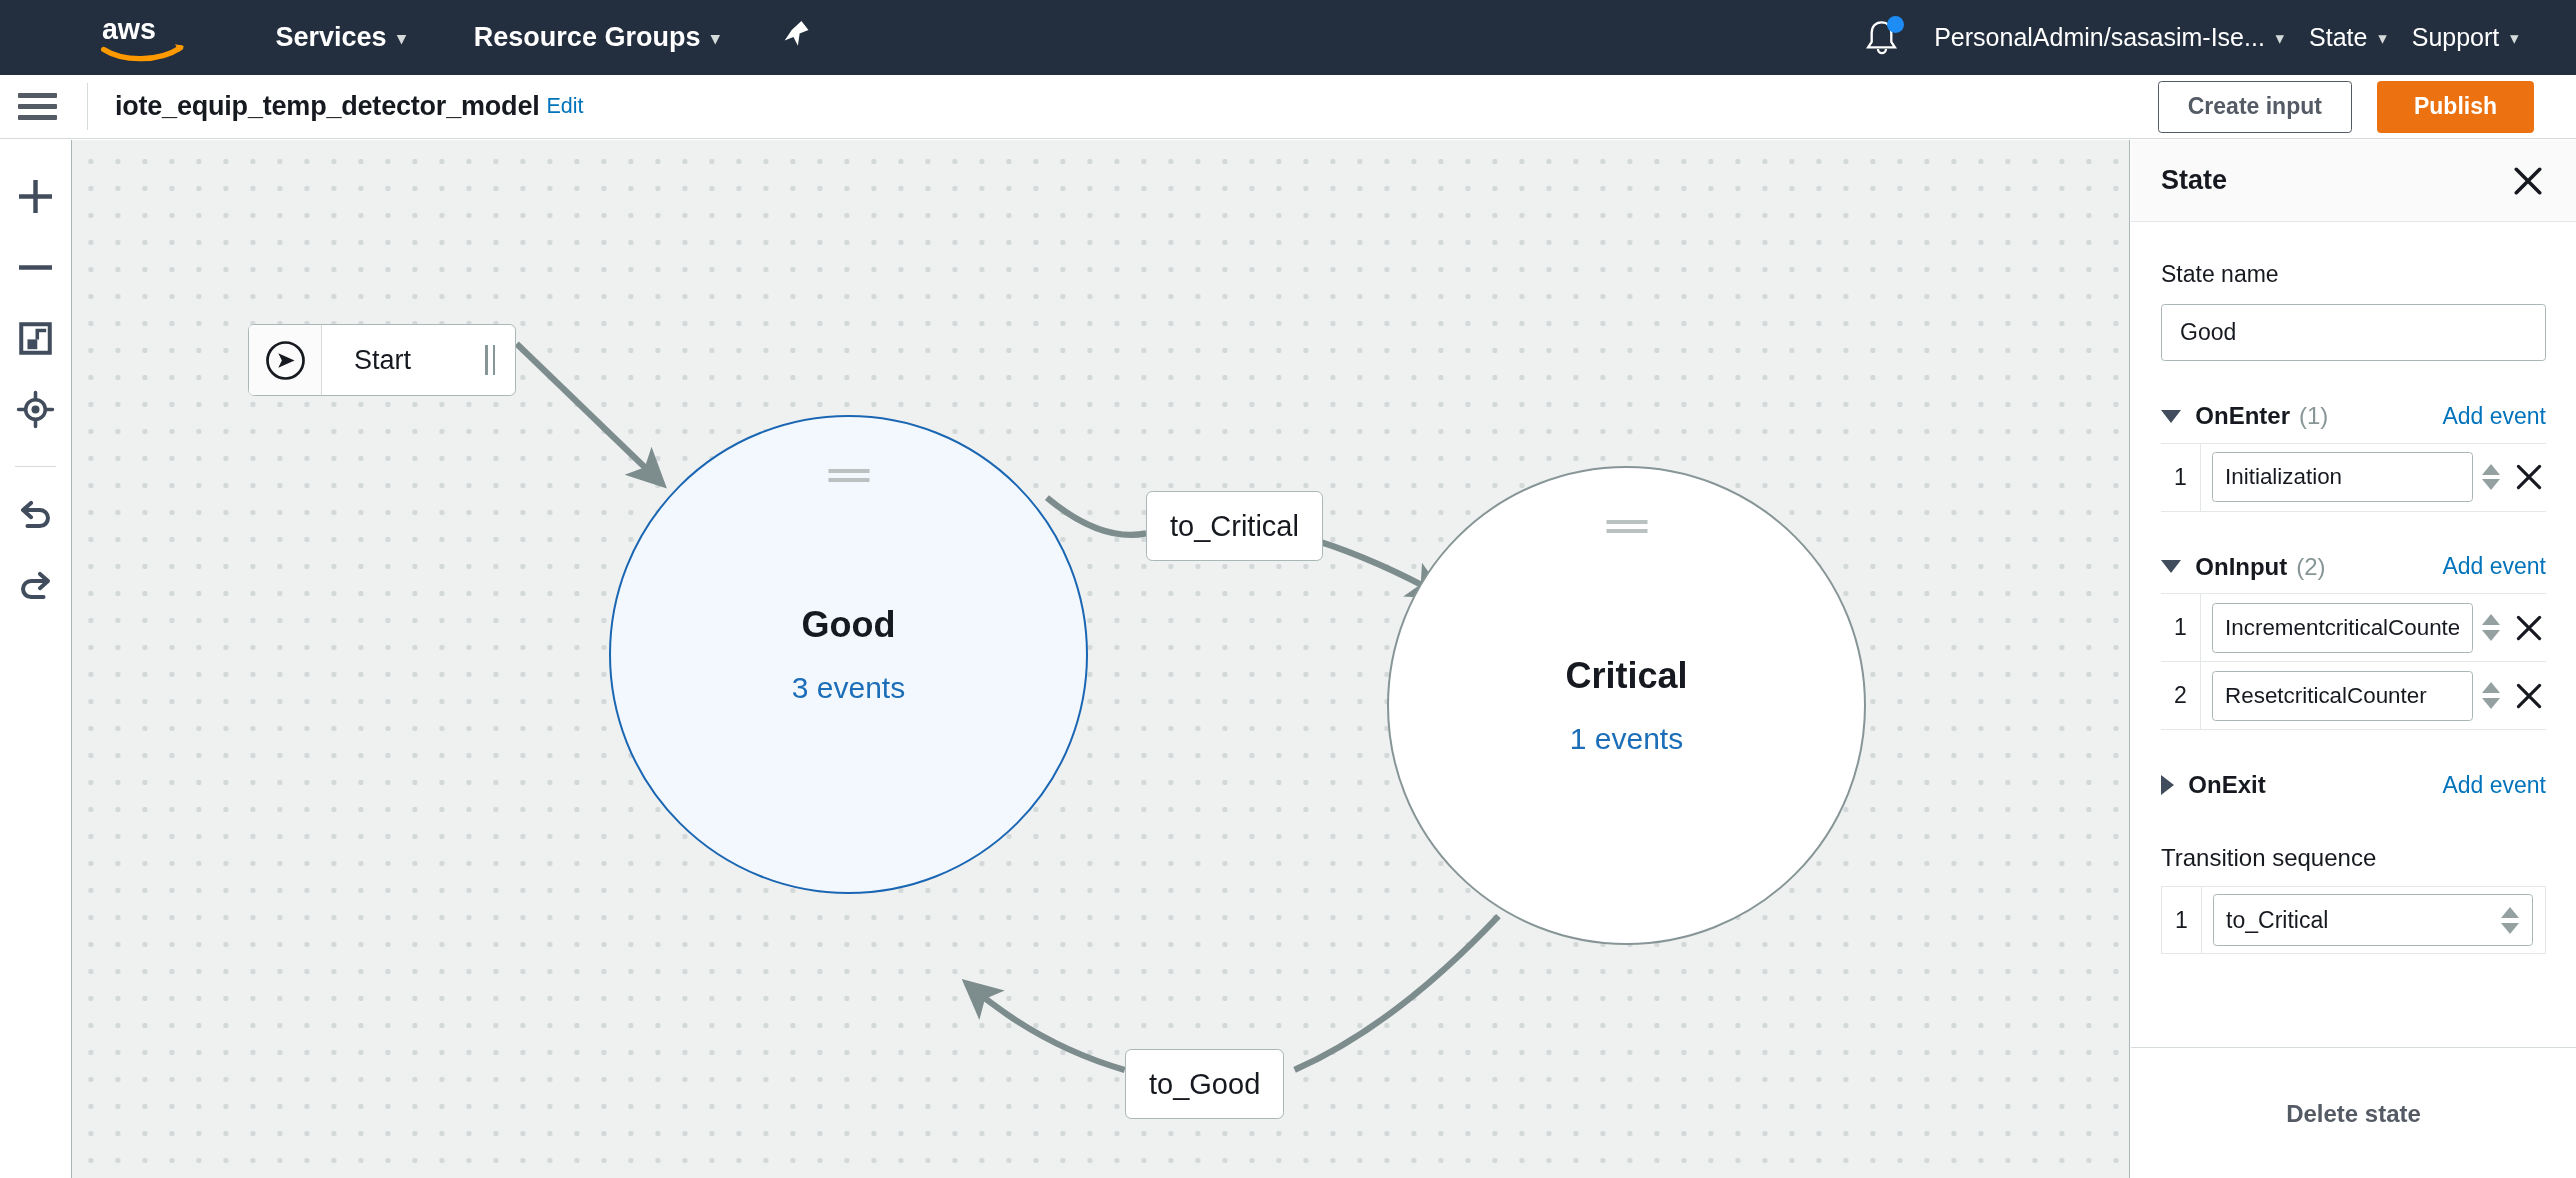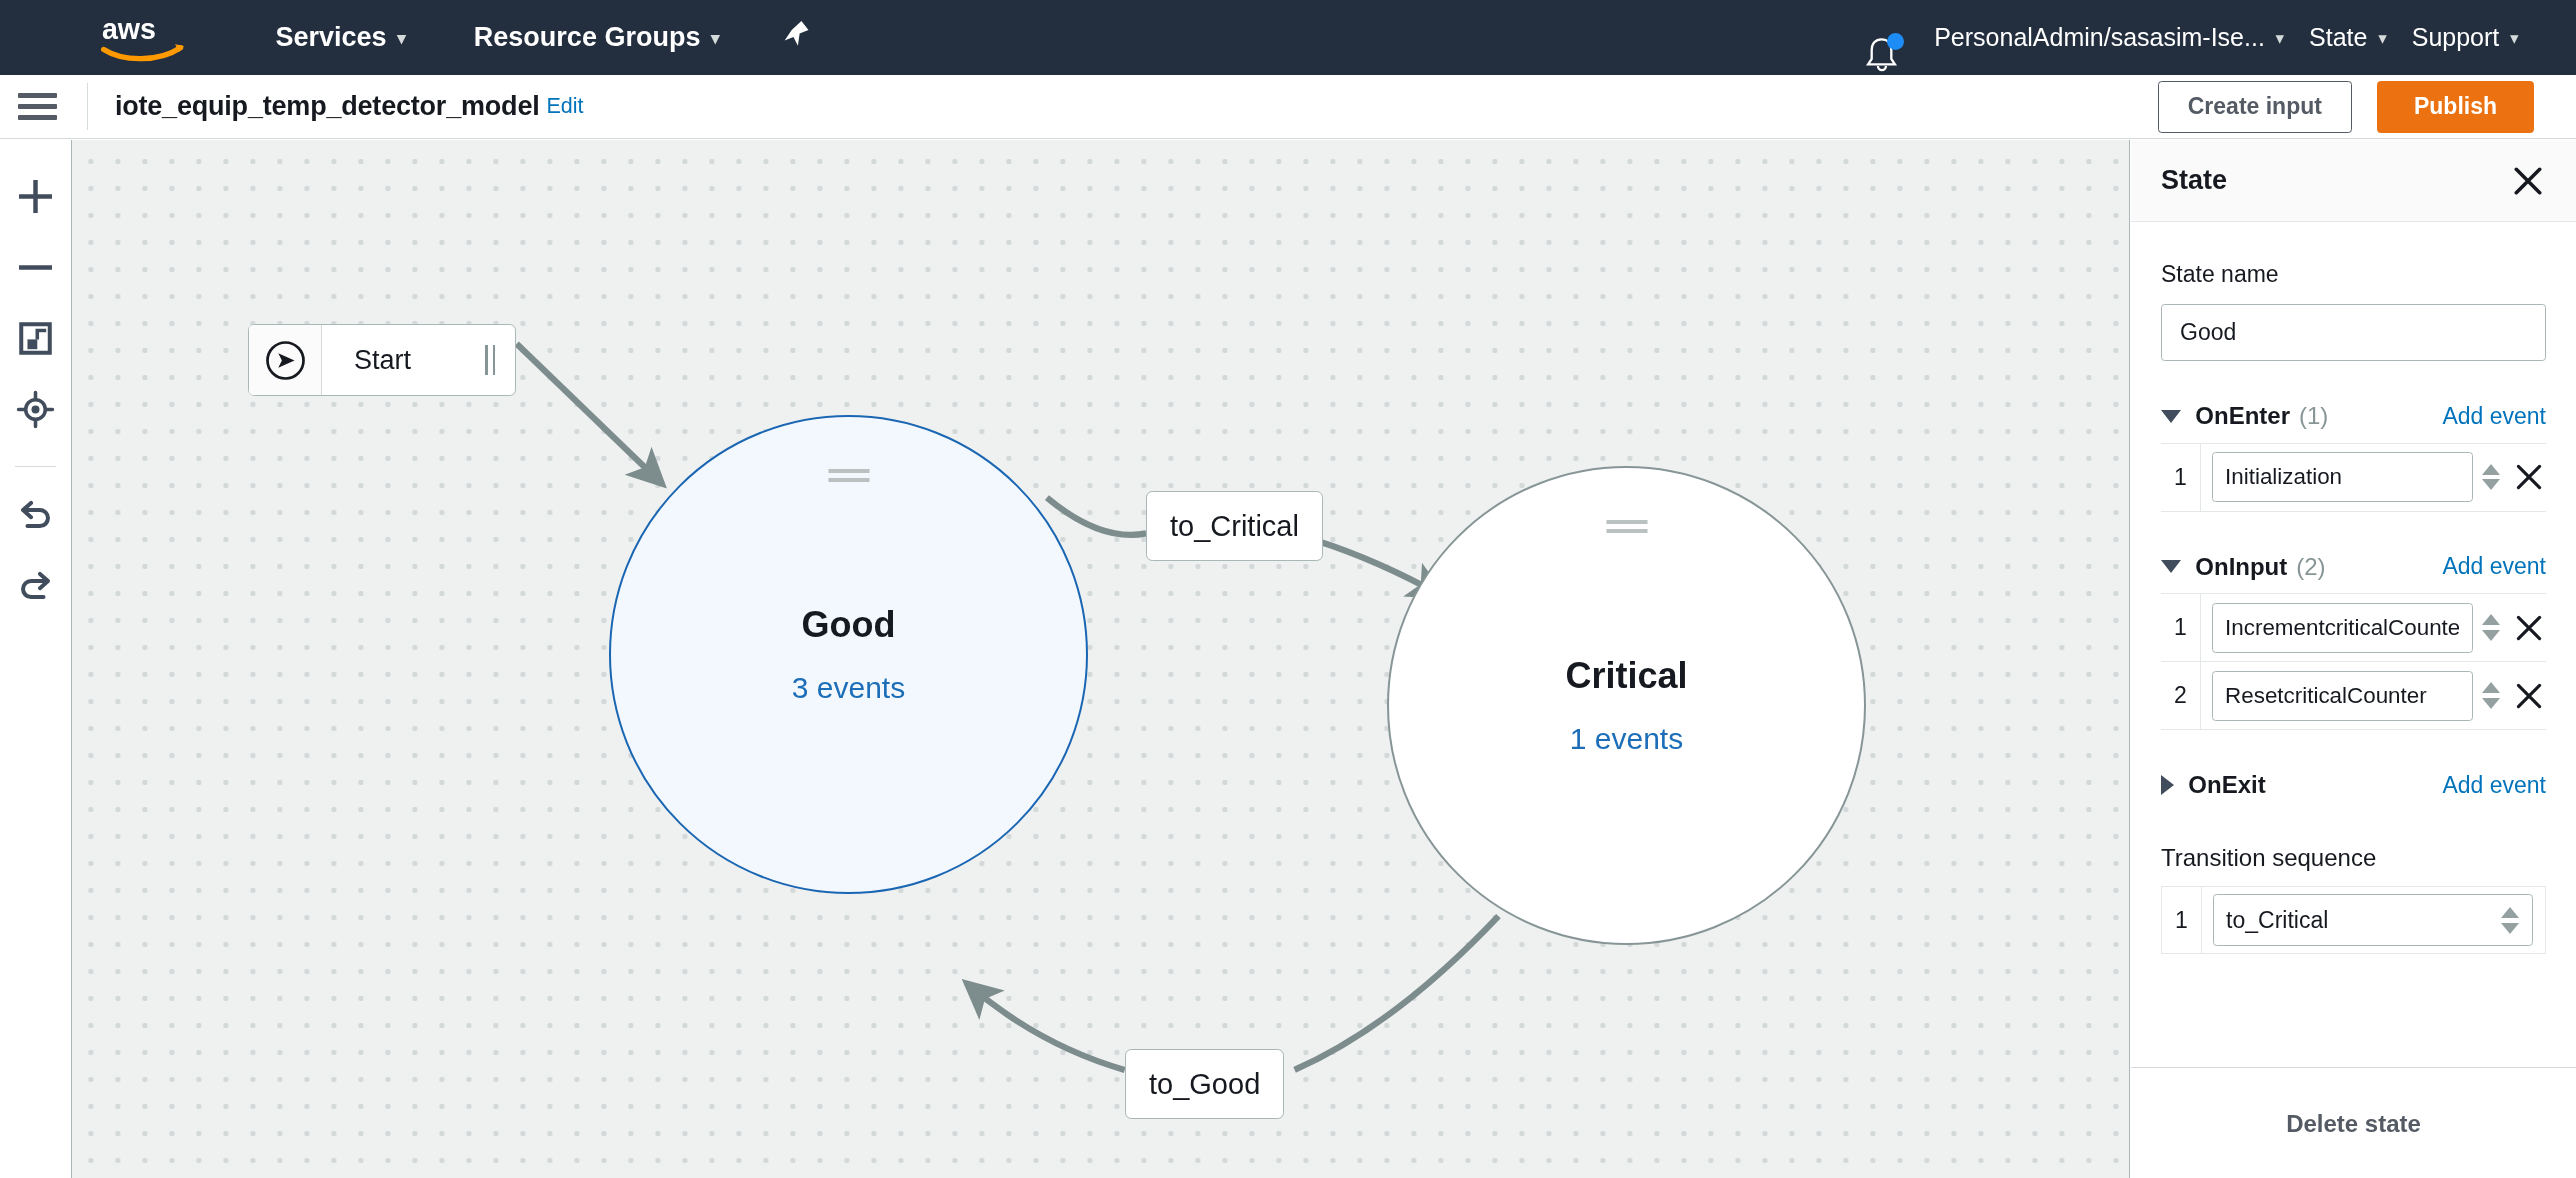--- a/index.html
+++ b/index.html
@@ -21,21 +21,21 @@
   .nav-item {
     color: #ffffff; font-size: 27px; font-weight: bold;
     display: flex; align-items: center; height: 75px; padding: 0 12.5px;
     white-space: nowrap;
   }
   .nav-item.light { font-weight: normal; font-size: 25px; }
   .caret { margin-left: 10.7px; font-size: 17px; color: #d5dbdb; line-height: 1; position: relative; top: 1.8px; }
   .nav-services { margin-left: 77px; }
   .nav-rg { margin-left: 43px; }
   .pin-icon { margin-left: 50px; width: 30px; height: 36px; display:block; }
-  .nav-right { margin-left: auto; display: flex; align-items: flex-end; padding-right: 45px; }
+  .nav-right { margin-left: auto; display: flex; align-items: center; padding-right: 45px; }
   .bell-wrap { position: relative; width: 41px; height: 41px; margin-right: 19.7px; }
   .bell-dot {
     position: absolute; right: -1.8px; top: -0.9px; width: 17px; height: 17px;
     border-radius: 50%; background: #1d8cf5;
   }
 
   
   .subbar {
     position: absolute; top: 75px; left: 0; width: 2576px; height: 64px;
     background: #ffffff; display: flex; align-items: center;
@@ -174,21 +174,21 @@
   .ts-idx { width: 39px; text-align: center; font-size: 23px; color: #16191f; flex: 0 0 auto; }
   .ts-sep { width: 0.9px; height: 68px; background: #e4e7e7; flex: 0 0 auto; }
   .ts-select {
     flex: 1 1 auto; height: 52px; margin: 0 12.5px 0 10.7px; border: 1.8px solid #aab7b8;
     border-radius: 3.6px; display: flex; align-items: center; padding: 0 12.5px;
     font-size: 23px; color: #16191f; background: #ffffff; min-width: 0;
   }
   .ts-select .spinner { margin-left: auto; }
 
   .panel-foot {
-    flex: 0 0 auto; height: 112px; border-top: 0.9px solid #d5dbdb;
+    flex: 0 0 auto; height: 132px; border-top: 0.9px solid #d5dbdb;
     display: flex; align-items: center; justify-content: center;
   }
   .delete-state { font-size: 24px; font-weight: bold; color: #545b64; cursor: pointer; }
 </style>
 </head>
 <body>
 
 <div class="app">
 
   <div class="awsnav">

